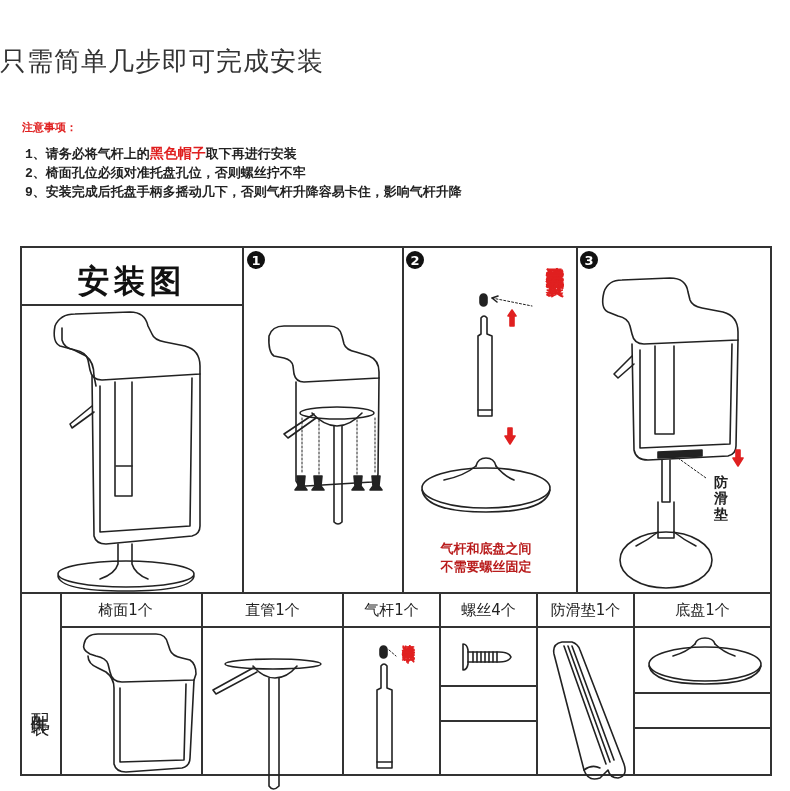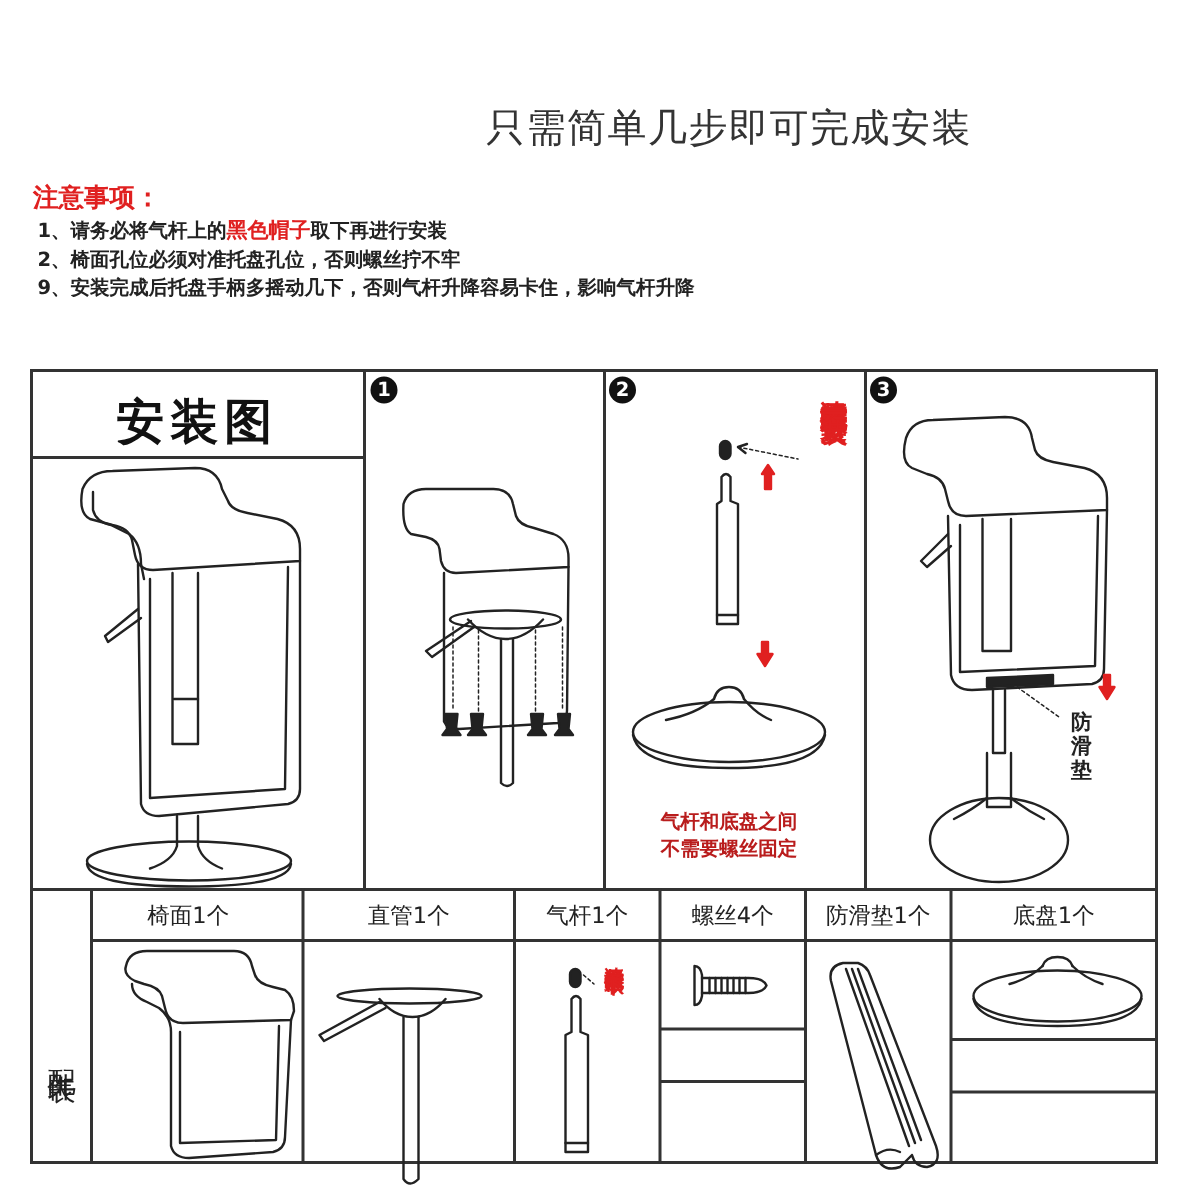--- a/index.html
+++ b/index.html
@@ -1,20 +1,20 @@
 <!DOCTYPE html>
 <html><head>
 <meta charset="utf-8">
 <style>
   html,body{margin:0;padding:0;background:#fff;}
   body{width:790px;height:791px;position:relative;overflow:hidden;font-family:"DejaVu Sans",sans-serif;color:#222;}
   .abs{position:absolute;}
-  .title{left:0;top:44px;width:648px;text-align:right;font-size:26px;font-weight:300;color:#333;letter-spacing:1px;margin-top:24px;}
-  .notes-h{left:22px;top:120px;font-size:17px;font-weight:bold;color:#e02020;}
-  .note{left:25px;font-size:13px;color:#222;font-weight:bold;}
+  .title{left:0;top:44px;width:648px;text-align:left;font-size:26px;font-weight:300;color:#333;letter-spacing:1px;}
+  .notes-h{left:22px;top:120px;font-size:11px;font-weight:bold;color:#e02020;}
+  .note{left:25px;font-size:13px;color:#222;font-weight:bold;font-family:Liberation Mono, monospace;}
   .note .red{color:#e02020;font-size:14px;}
   .hl{position:absolute;height:2px;background:#333;}
   .vl{position:absolute;width:2px;background:#333;}
   .big{left:20px;top:248px;width:223px;height:67px;display:flex;align-items:center;justify-content:center;font-size:32px;font-weight:bold;color:#111;letter-spacing:4px;}
   .stepnum{width:18px;height:18px;border-radius:50%;background:#111;color:#fff;font-size:13px;font-weight:bold;display:flex;align-items:center;justify-content:center;}
   .vtext{writing-mode:vertical-rl;text-orientation:upright;color:#e02020;font-weight:bold;letter-spacing:1px;}
   .hdr{top:594px;height:33px;display:flex;align-items:center;justify-content:center;font-size:15px;color:#222;}
   .cap{font-size:13px;color:#b91c1c;font-weight:bold;line-height:18px;text-align:center;}
   svg{position:absolute;overflow:visible;}
   svg *{fill:none;stroke:#222;stroke-width:1.6;stroke-linecap:round;stroke-linejoin:round;}

